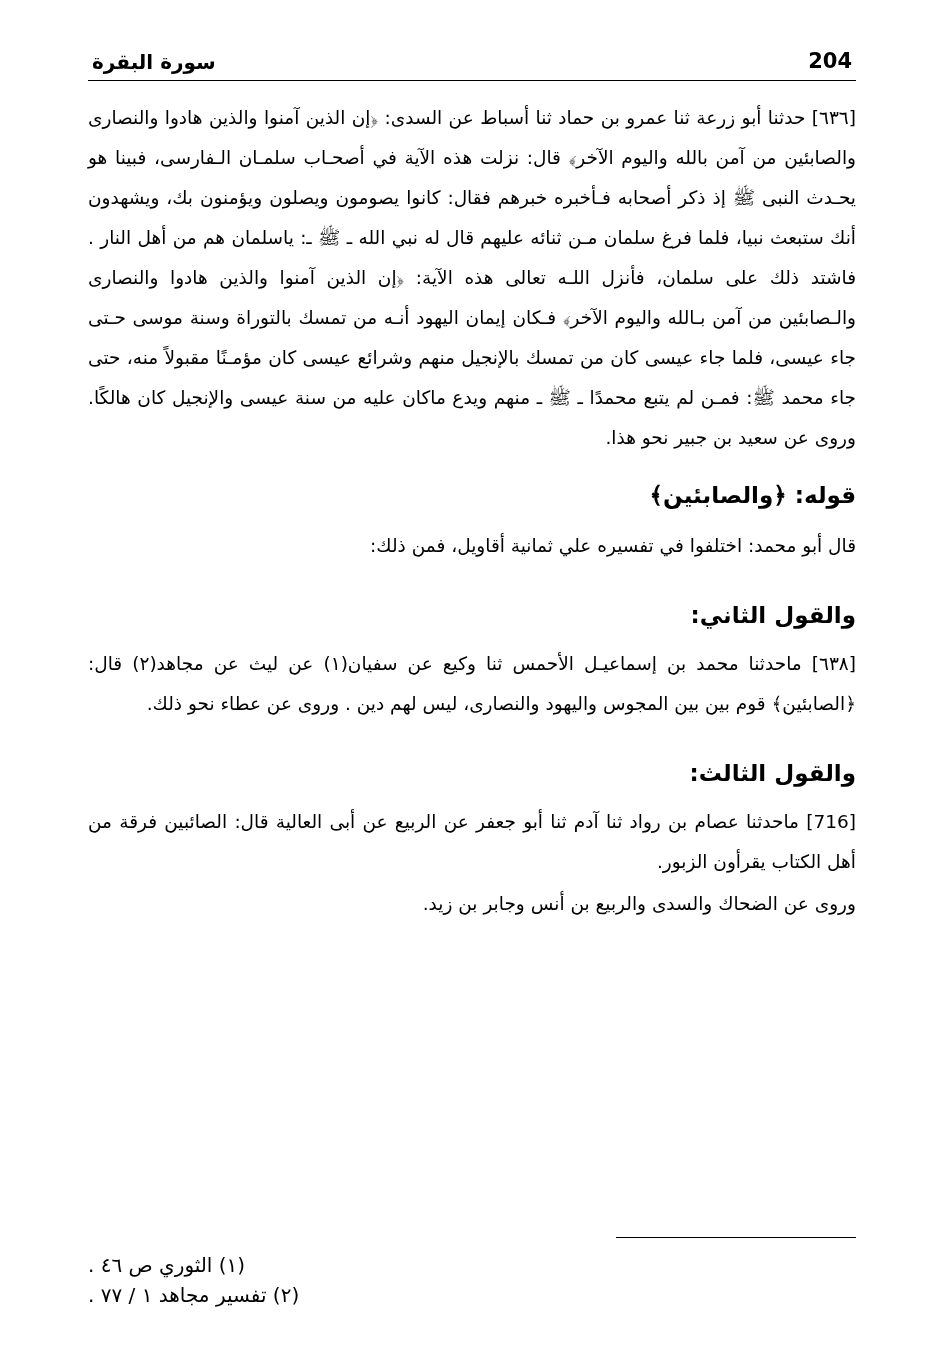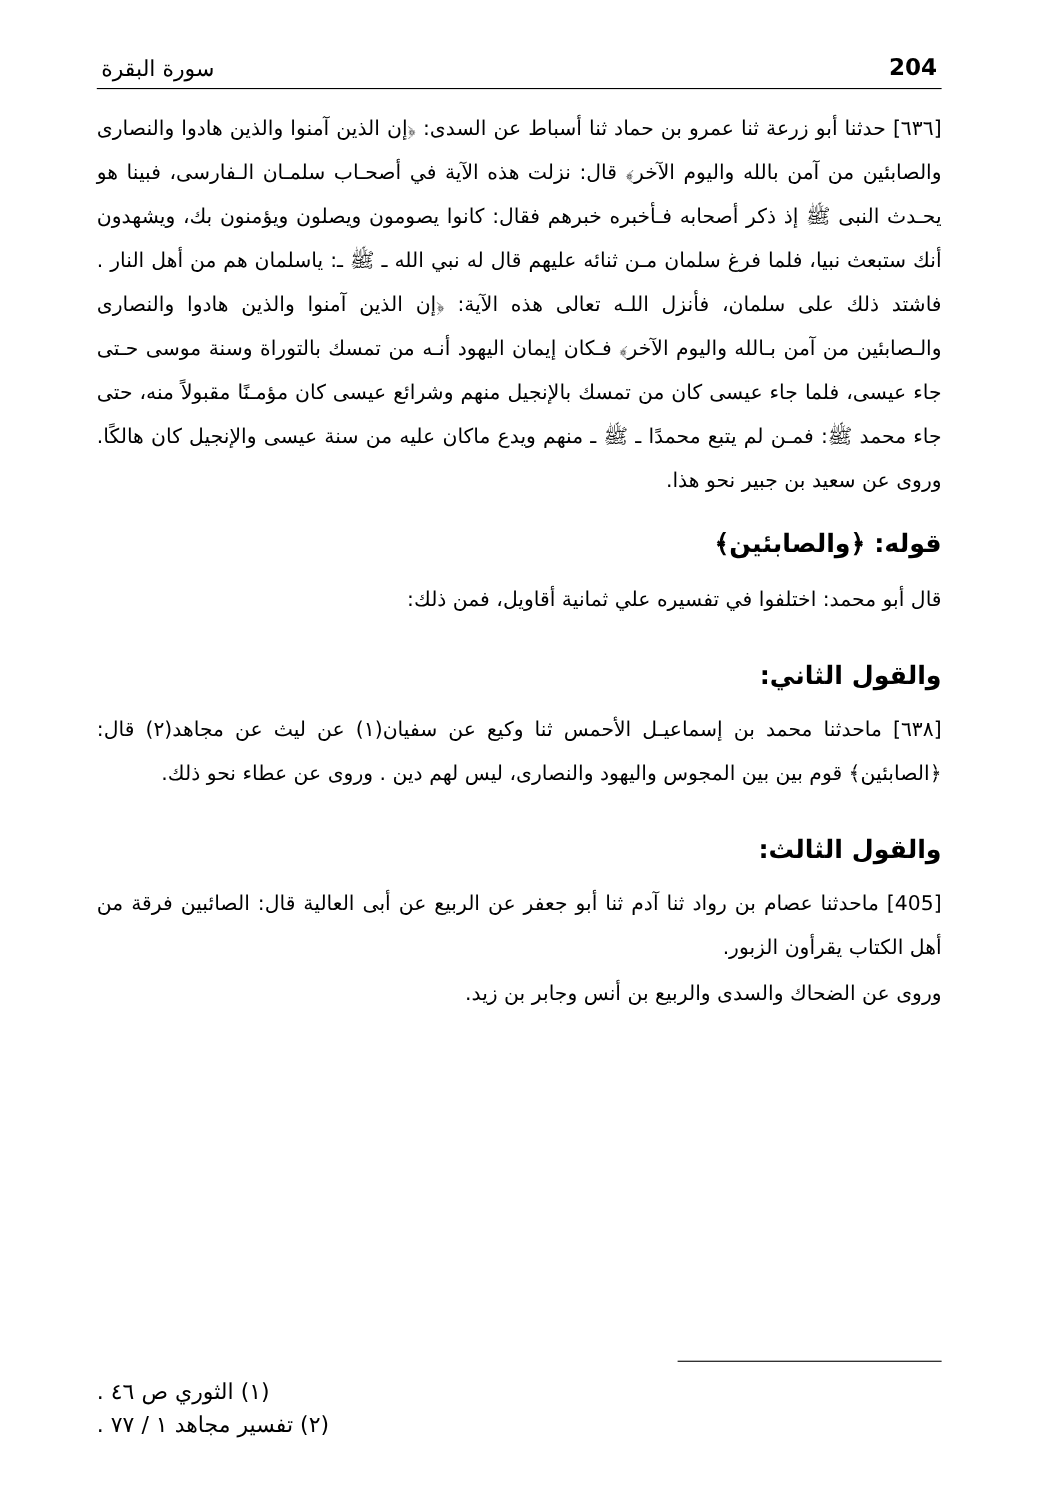--- a/index.html
+++ b/index.html
@@ -28,21 +28,21 @@
     left: 92px;
     right: 92px;
     height: 34px;
     display: flex;
     flex-direction: row-reverse;
     justify-content: space-between;
     align-items: flex-end;
   }
   .header-title {
     font-size: 20px;
-    font-weight: normal;
+    font-weight: bold;
     letter-spacing: 0px;
     line-height: 1;
   }
   .header-page-number {
     font-size: 21px;
     font-weight: bold;
     line-height: 1;
   }
   .header-rule {
     position: absolute;
@@ -124,21 +124,21 @@
 
     <p class="para">قال أبو محمد: اختلفوا في تفسيره علي ثمانية أقاويل، فمن ذلك:</p>
 
 
     <h2 class="heading small-gap">والقول الثاني:</h2>
 
     <p class="para">[٦٣٨] ماحدثنا محمد بن إسماعيـل الأحمس ثنا وكيع عن سفيان(١) عن ليث عن مجاهد(٢) قال: ﴿الصابئين﴾ قوم بين بين المجوس واليهود والنصارى، ليس لهم دين . وروى عن عطاء نحو ذلك.</p>
 
     <h2 class="heading small-gap">والقول الثالث:</h2>
 
-    <p class="para">[405] ماحدثنا عصام بن رواد ثنا آدم ثنا أبو جعفر عن الربيع عن أبى العالية قال: الصائبين فرقة من أهل الكتاب يقرأون الزبور.</p>
+    <p class="para">[716] ماحدثنا عصام بن رواد ثنا آدم ثنا أبو جعفر عن الربيع عن أبى العالية قال: الصائبين فرقة من أهل الكتاب يقرأون الزبور.</p>
 
     <p class="para">وروى عن الضحاك والسدى والربيع بن أنس وجابر بن زيد.</p>
 
   </div>
 
   <div class="footnote-rule"></div>
 
   <div class="footnotes">
     <p class="footnote">(١) الثوري ص ٤٦ .</p>
     <p class="footnote">(٢) تفسير مجاهد ١ / ٧٧ .</p>

